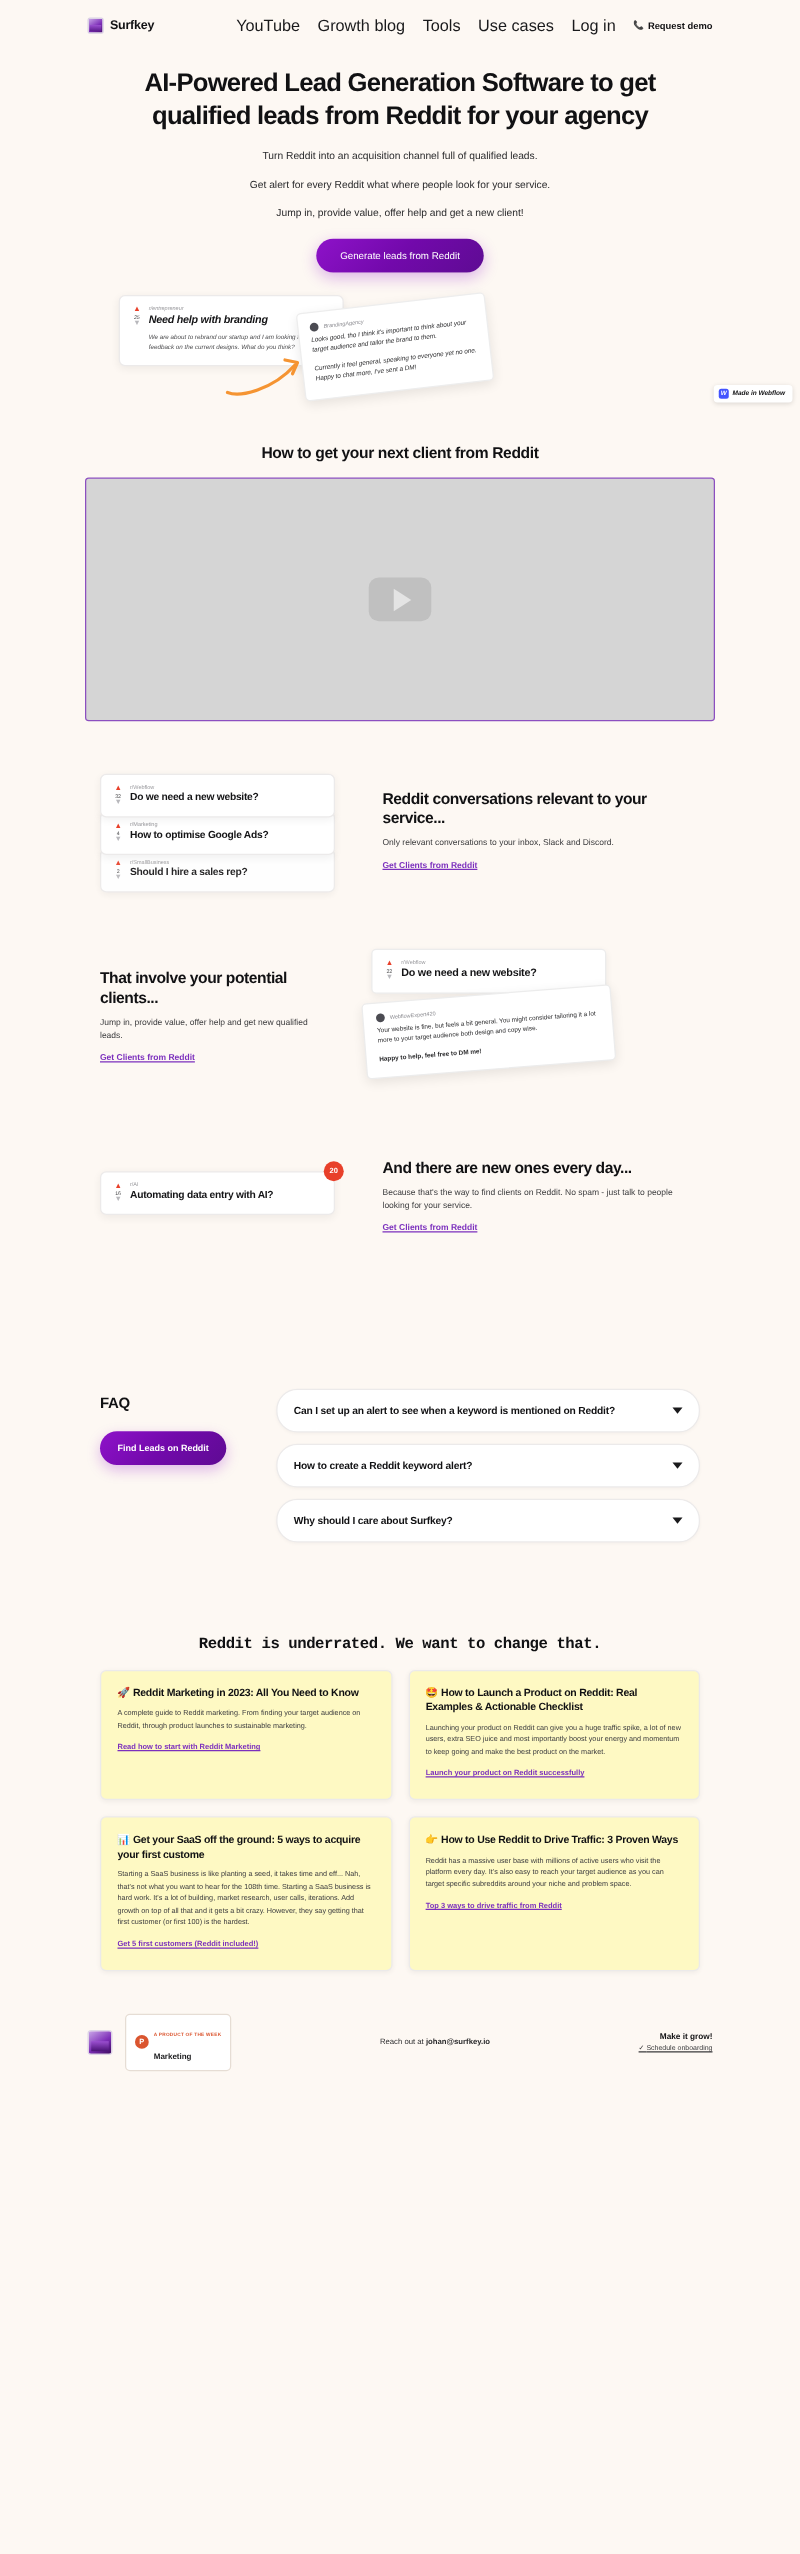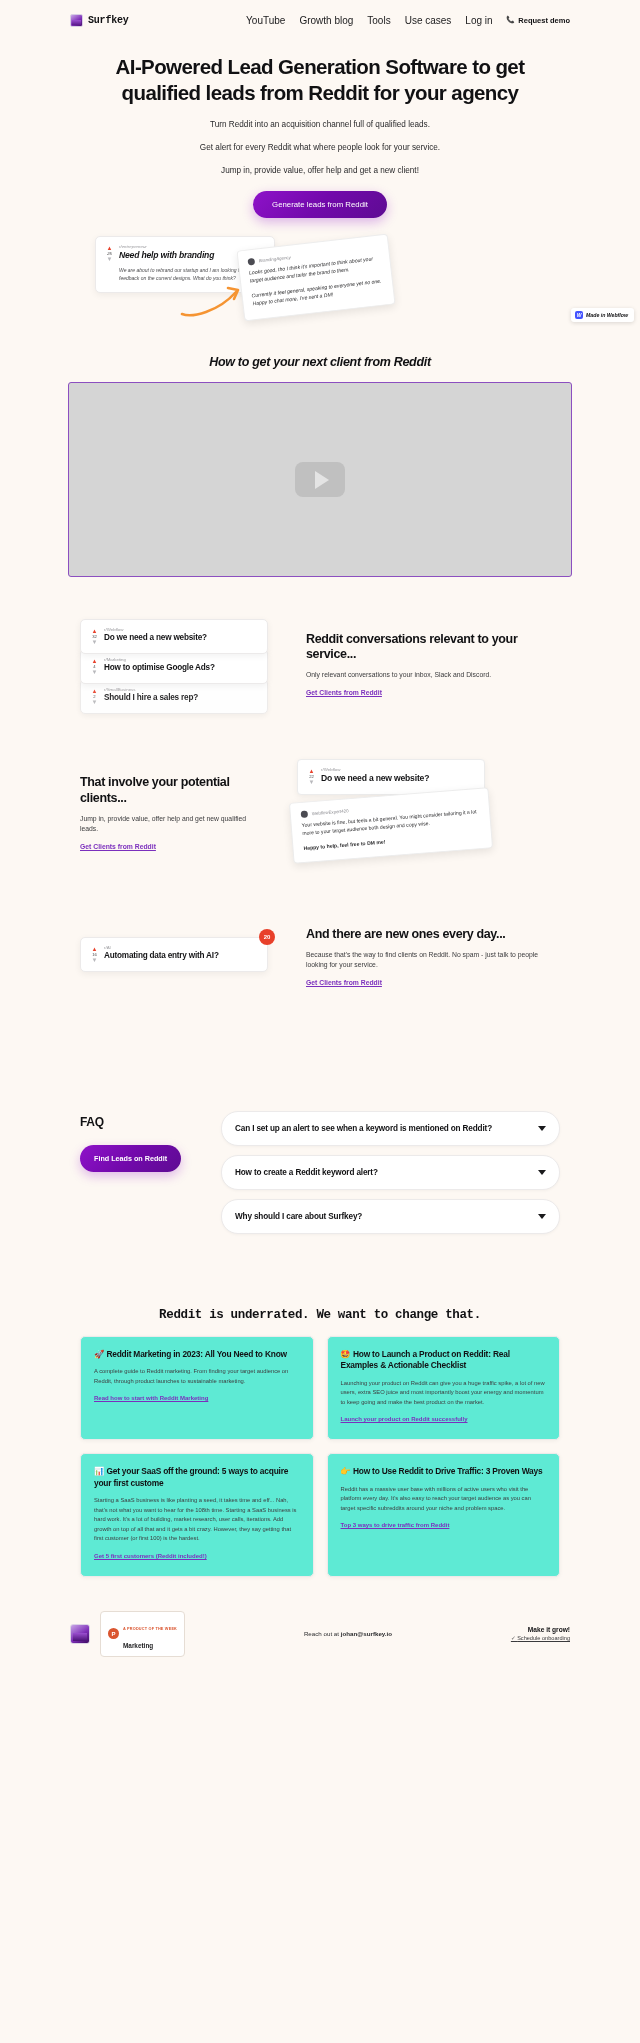--- a/index.html
+++ b/index.html
@@ -7,33 +7,33 @@
   body {
     background:#fdf8f3;
     font-family:"Liberation Sans", sans-serif;
     color:#111113;
     -webkit-font-smoothing:antialiased;
   }
   .page { width:640px; position:relative; overflow:hidden; }
 
   
   .nav { height:28px; display:flex; align-items:center; padding:0 70px; margin-top:6px; }
-  .brand { display:flex; align-items:center; gap:5px;font-family:Liberation Mono, monospace; }
+  .brand { display:flex; align-items:center; gap:5px; }
   .brand-mark {
     width:13px; height:13px; border-radius:2px;
     background:linear-gradient(145deg,#c9a6e8 0%,#7e2fb8 55%,#4a1070 100%);
     border:1px solid #d8cfe4; position:relative; flex:none;
   }
   .brand-mark:after{
     content:""; position:absolute; left:1px; right:1px; bottom:1px; height:5px;
     background:linear-gradient(180deg,#9b4fd0,#5b1a8c);
   }
   .brand-name { font-size:10px; font-weight:bold; letter-spacing:-0.2px; }
   .nav-links { margin-left:auto; display:flex; align-items:center; gap:14px; }
-  .nav-link { font-size:10px; color:#1a1a1c; text-decoration:none; }
+  .nav-link { font-size:13px; color:#1a1a1c; text-decoration:none; }
   .nav-cta { display:flex; align-items:center; gap:3px; font-size:7.5px; font-weight:bold; }
   .phone-icon { font-size:7px; }
 
   
   .hero { padding:20px 60px 0; text-align:center; }
   .hero h1 {
     font-size:20.5px; line-height:1.28; font-weight:bold; letter-spacing:-0.6px;
     color:#111113; max-width:420px; margin:0 auto;
   }
   .hero-sub { margin-top:13px; }
@@ -81,21 +81,21 @@
   .webflow-badge {
     position:absolute; right:6px; top:78px;
     background:#fff; border-radius:3px; padding:3px 6px 3px 4px;
     display:flex; align-items:center; gap:3px;
     box-shadow:0 1px 4px rgba(0,0,0,0.14); font-size:5.2px; font-weight:bold;
   }
   .wf-logo { width:8px; height:8px; border-radius:2px; background:#4353ff; flex:none;
     display:flex; align-items:center; justify-content:center; color:#fff; font-size:5px; }
 
   
-  .video-sec { padding:30px 0 0; text-align:center;font-style:italic; }
+  .video-sec { padding:30px 0 0; text-align:center; }
   .video-sec h2 { font-size:12.5px; font-weight:bold; letter-spacing:-0.3px; }
   .video-frame {
     margin:13px 68px 0; height:195px; background:#d5d5d5;
     border:1.5px solid #8c4fc0; border-radius:3px;
     display:flex; align-items:center; justify-content:center; position:relative;
   }
   .play-btn {
     width:50px; height:35px; border-radius:8px; background:#c0c0c0;
     display:flex; align-items:center; justify-content:center;
   }
@@ -153,21 +153,21 @@
     box-shadow:0 1px 3px rgba(0,0,0,0.04);
   }
   .faq-q { flex:1; font-size:8.2px; font-weight:bold; line-height:1.35; letter-spacing:-0.15px; }
   .chev { width:0;height:0;border-left:4px solid transparent;border-right:4px solid transparent;border-top:5px solid #1a1a1c; flex:none; }
 
   
   .blog { padding:0 80px; }
   .blog h2 { font-size:12.5px; font-weight:bold; text-align:center; letter-spacing:-0.35px;font-family:Liberation Mono, monospace; }
   .blog-grid { margin-top:14px; display:grid; grid-template-columns:1fr 1fr; gap:13px; }
   .blog-card {
-    background:#5eead4; border:1px solid #eceaea; border-radius:5px; padding:12px 13px 14px;
+    background:#fef9c3; border:1px solid #eceaea; border-radius:5px; padding:12px 13px 14px;
     box-shadow:0 1px 4px rgba(0,0,0,0.05);
   }
   .blog-title { font-size:8.4px; font-weight:bold; line-height:1.35; letter-spacing:-0.2px; }
   .blog-desc { font-size:5.8px; line-height:1.65; color:#3d3d3f; margin-top:7px; }
   .blog-link { display:inline-block; margin-top:8px; font-size:6px; color:#7b2fbd; text-decoration:underline; font-weight:bold; }
 
   
   .footer { margin-top:34px; padding:0 70px 16px; display:flex; align-items:center; gap:10px; }
   .f-logo {
     width:20px; height:20px; border-radius:3px;

